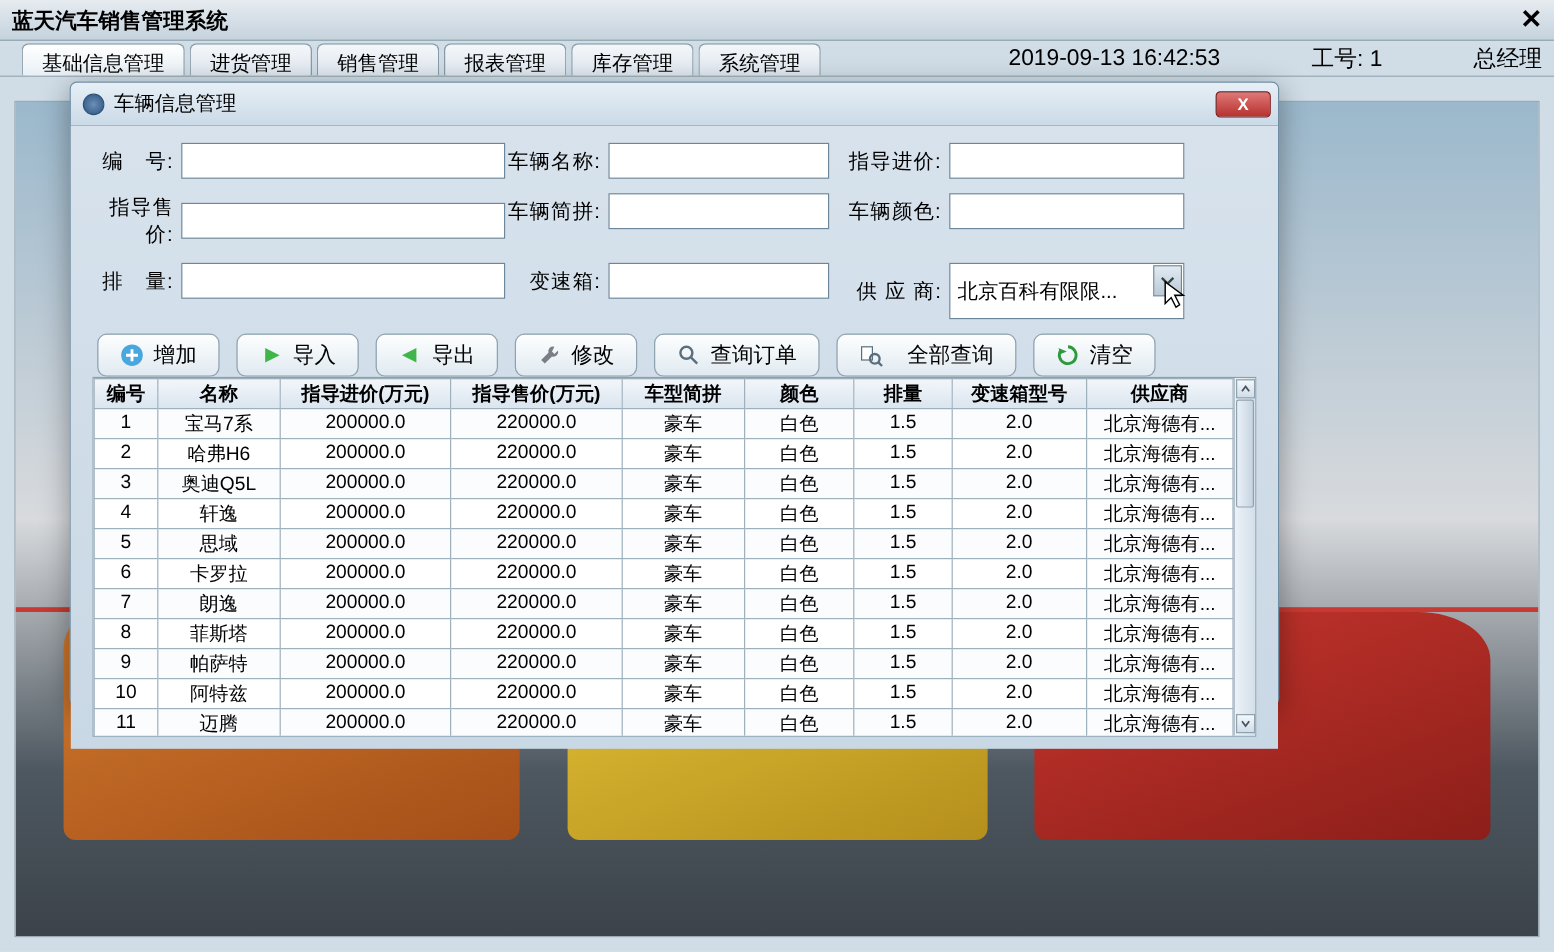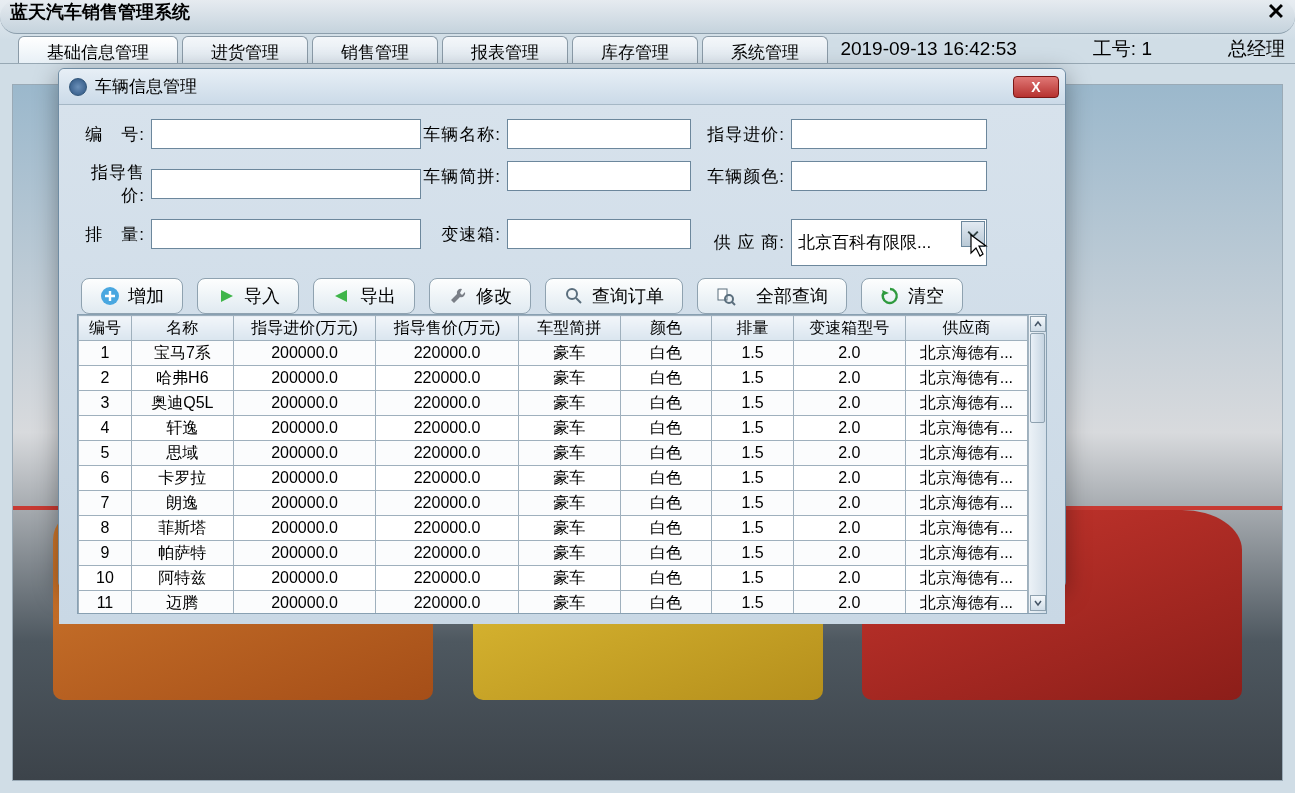--- a/index.html
+++ b/index.html
@@ -11,36 +11,36 @@
   overflow: hidden;
   position: relative;
 }
 .main-window {
   position: absolute; inset: 0;
   background: linear-gradient(#e8edf2, #d0dde6 40px);
 }
 .titlebar {
   height: 34px;
   background: linear-gradient(#e6ebf0, #c5d3dd);
-  display: flex; align-items: flex-start; justify-content: space-between;
+  display: flex; align-items: center; justify-content: space-between;
   padding: 0 6px 0 10px;
   border-bottom: 1px solid #8c9eac;
-  font-size: 18px; font-weight: bold; border-radius: 17px;
+  font-size: 18px; font-weight: bold;
 }
 .close-x {
   font-size: 22px; font-weight: bold; cursor: pointer;
   width: 26px; height: 26px; text-align: center; line-height: 24px;
 }
 .tab-strip {
   height: 30px; display: flex; padding: 2px 18px 0 18px; gap: 4px;
   border-bottom: 1px solid #97a8b4;
   position: relative;
 }
 .tab {
-  padding: 4px 28px; font-size: 17px;
+  padding: 4px 16px; font-size: 17px;
   background: linear-gradient(#f4f7fa, #dee7ef);
   border: 1px solid #8a9aa7; border-bottom: none; border-radius: 6px 6px 0 0;
   cursor: pointer;
 }
 .tab.active { background: linear-gradient(#ffffff, #e8f0f6); }
 .status-right {
   position: absolute; right: 10px; top: 2px; display: flex; gap: 16px;
   font-size: 19px; align-items: center;
 }
 .status-right > span:nth-child(2),
@@ -131,21 +131,21 @@
 .table-wrap {
   border: 1px solid #88a0b2; background: #fff; position: relative;
   height: 300px; overflow: hidden;
 }
 .tbl { width: calc(100% - 18px); border-collapse: collapse; table-layout: fixed; }
 .tbl th, .tbl td {
   border: 1px solid #9fb0bd; font-size: 16px; text-align: center;
   height: 25px; padding: 0 4px; overflow: hidden; white-space: nowrap;
 }
 .tbl th {
-  background: linear-gradient(#f2f6fa,#dae5ef); font-weight: normal;
+  background: linear-gradient(#f2f6fa,#dae5ef); font-weight: bold;
 }
 .tbl tbody tr:nth-child(even) td { background: #fff; }
 .tbl tbody tr:nth-child(odd) td { background: #fbfcfd; }
 .col-id{width:52px}.col-name{width:100px}.col-in{width:140px}.col-out{width:140px}
 .col-py{width:100px}.col-color{width:90px}.col-cc{width:80px}.col-gear{width:110px}.col-sup{width:120px}
 .vscroll {
   position: absolute; right: 0; top: 0; bottom: 0; width: 18px;
   background: linear-gradient(90deg,#ecf2f7,#d3dfe9); border-left: 1px solid #a3b4c1;
 }
 .vscroll-btn {

